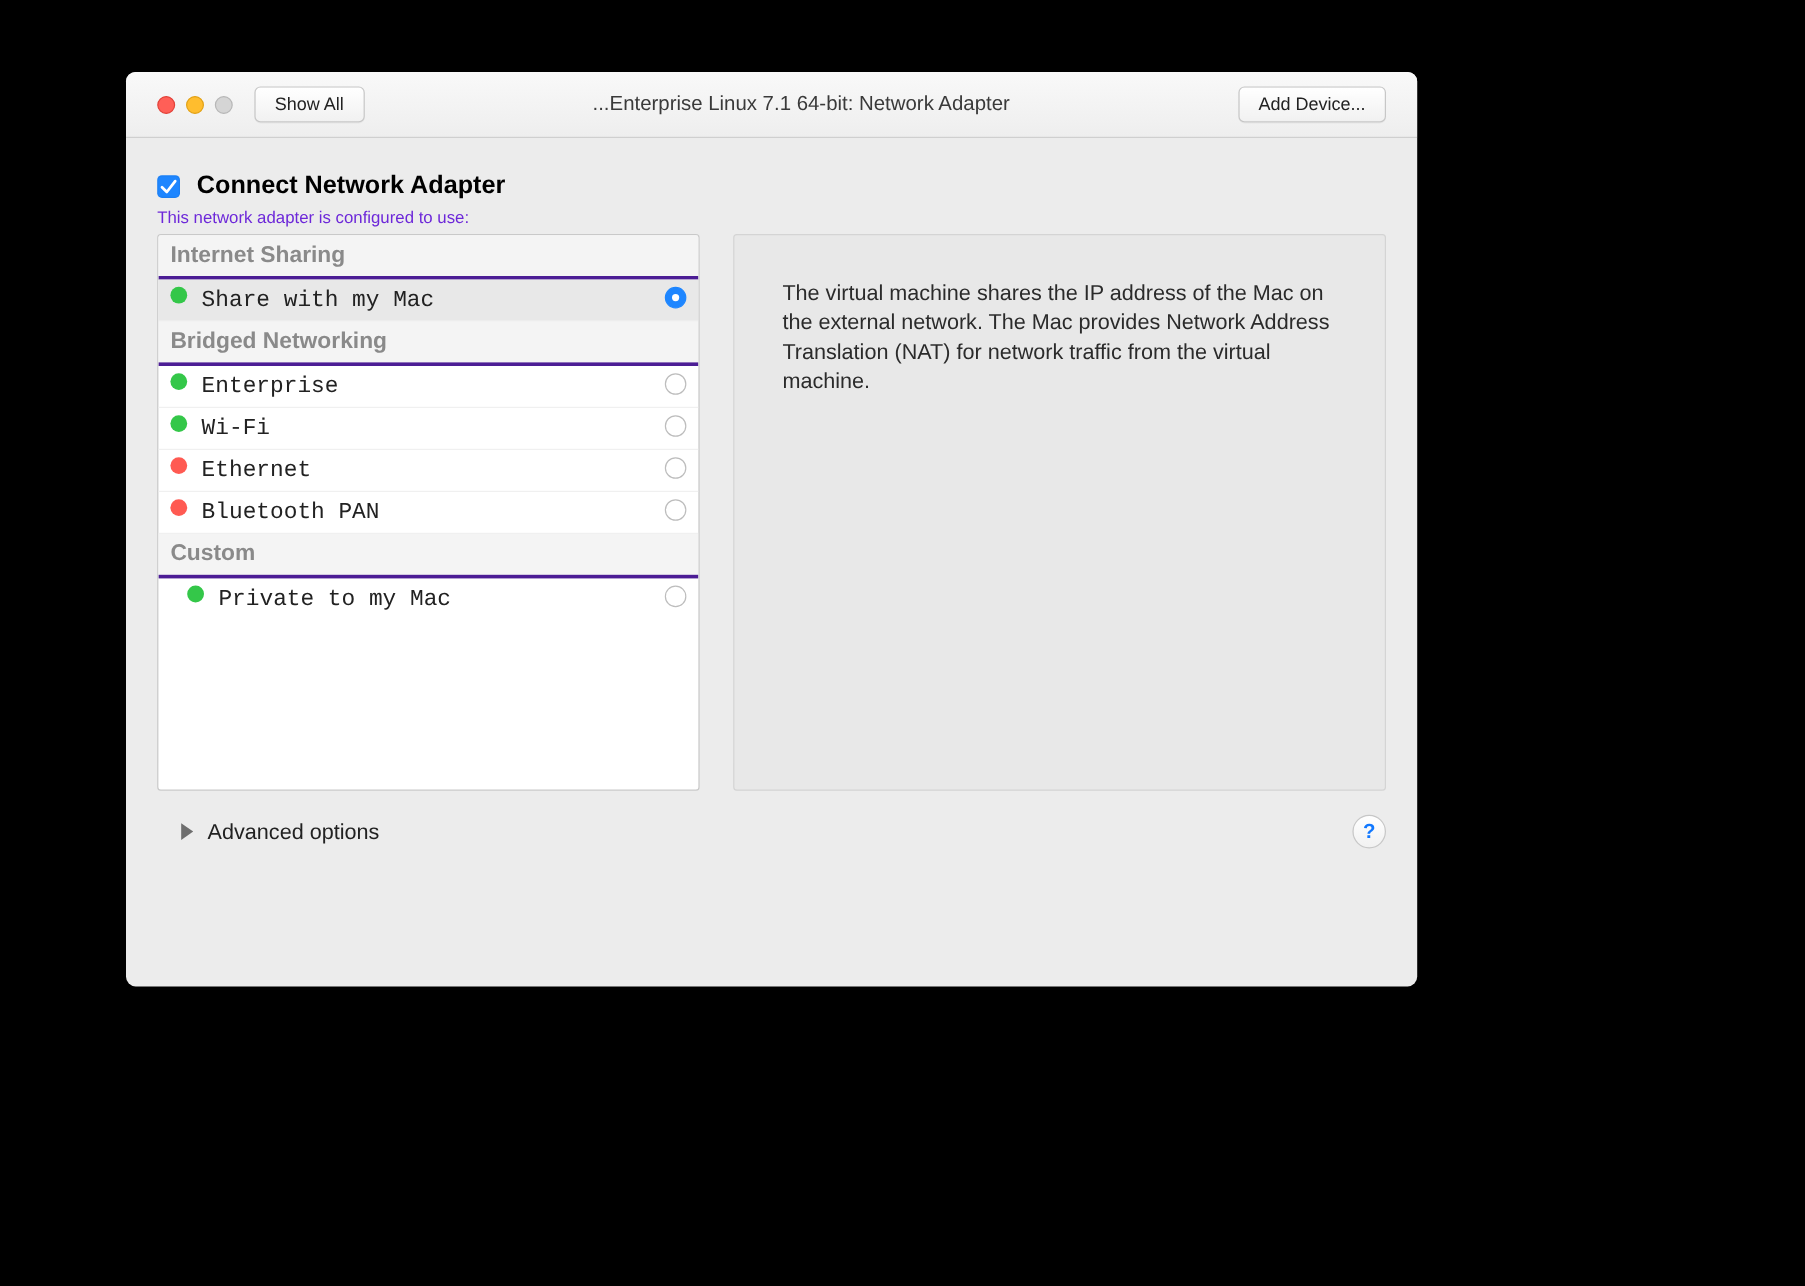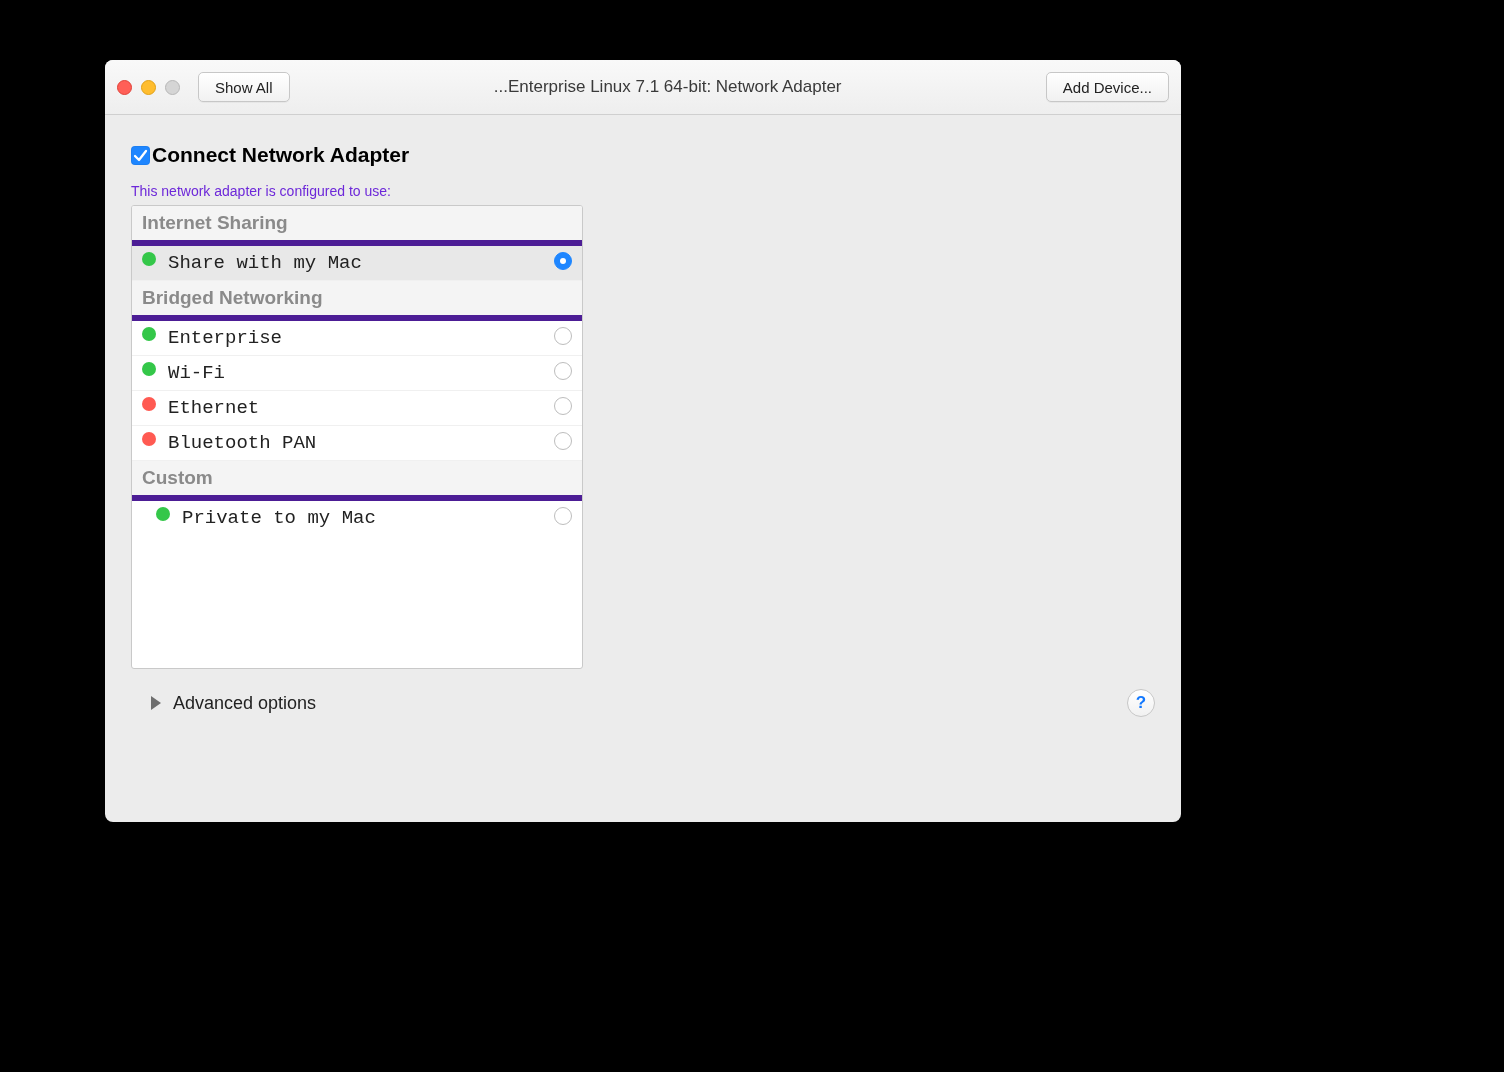--- a/index.html
+++ b/index.html
@@ -20,21 +20,21 @@
     border-radius: 8px;
     box-shadow: 0 30px 60px rgba(0,0,0,0.5), 0 0 0 1px rgba(0,0,0,0.12);
     overflow: hidden;
   }
   .titlebar {
     height: 54px;
     background: linear-gradient(#f9f9f9, #eeeeee);
     border-bottom: 1px solid #cfcfcf;
     display: flex;
     align-items: center;
-    padding: 0 12px;
+    padding: 0 26px;
     gap: 8px;
   }
   .traffic-lights {
     display: flex;
     gap: 9px;
     margin-right: 10px;
     align-items: center;
   }
   .tl {
     width: 13px;
@@ -66,22 +66,22 @@
     overflow: hidden;
   }
 
   .content {
     padding: 28px 26px 18px 26px;
   }
 
   .connect-row {
     display:flex;
     align-items:center;
-    gap:2px;
-    margin-bottom:16px;
+    gap:14px;
+    margin-bottom:6px;
   }
   .mac-checkbox {
     width:19px;
     height:19px;
     border-radius:4px;
     background:#1e86ff;
     position:relative;
     box-shadow: inset 0 0 0 1px rgba(0,0,0,0.05);
   }
   .mac-checkbox svg { position:absolute; left:2px; top:2px; }
@@ -110,21 +110,21 @@
     border-radius:3px;
     overflow:hidden;
     box-sizing:border-box;
   }
   .section-header {
     background:#f4f4f4;
     color:#8a8a8a;
     font-weight:700;
     font-size:19px;
     padding:6px 10px;
-    border-bottom:6px solid #4c1d95;
+    border-bottom:3px solid #4c1d95;
   }
   .row {
     display:flex;
     align-items:flex-start;
     padding:6px 10px 6px 10px;
     font-size:19px;
     color:#222;
     gap:12px;
     border-bottom:1px solid #f0f0f0;
     font-family:Liberation Mono, monospace;
@@ -273,20 +273,23 @@
             <div class="radio"></div>
           </div>
           <div class="section-header">Custom</div>
           <div class="row">
             <div class="status-dot status-green"></div>
             <div class="row-label">Private to my Mac</div>
             <div class="radio"></div>
           </div>
         </div>
 
+      <div class="desc-panel">
+        <span>The virtual machine shares the IP address of the Mac on the external network. The Mac provides Network Address Translation (NAT) for network traffic from the virtual machine.</span>
+      </div>
 
     </div>
 
     <div class="footer">
       <div class="adv-row">
         <div class="disclosure"></div>
         <span>Advanced options</span>
       </div>
       <div class="help-btn">
         <span>?</span>

